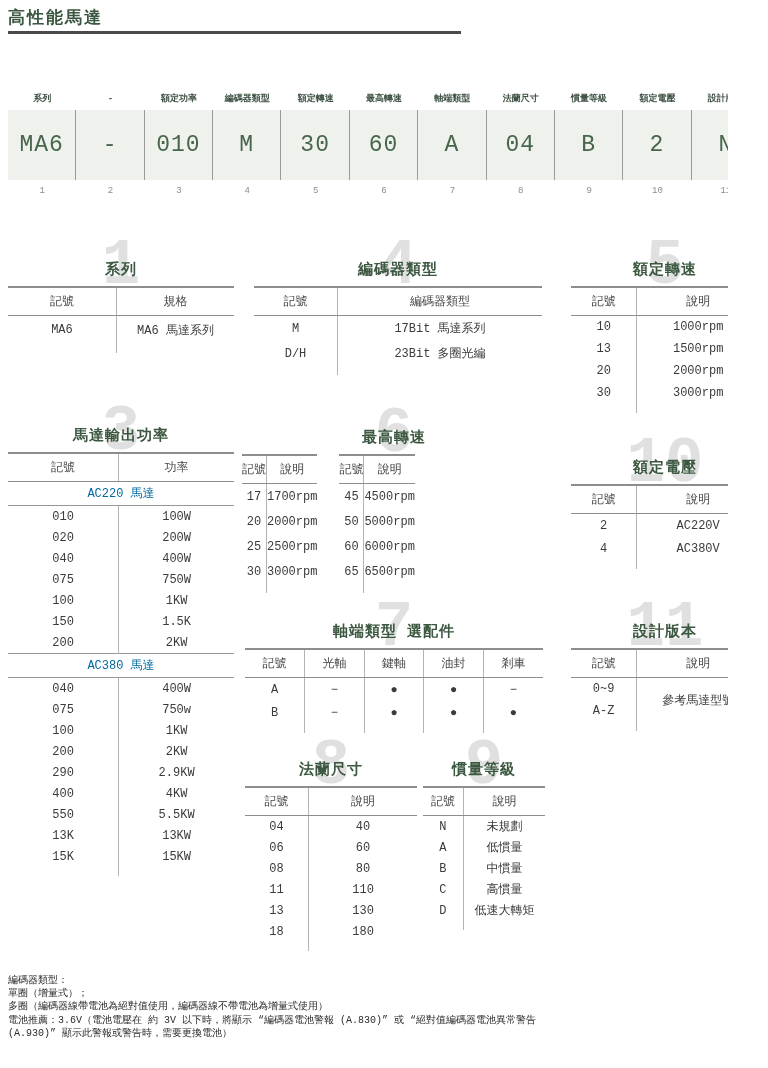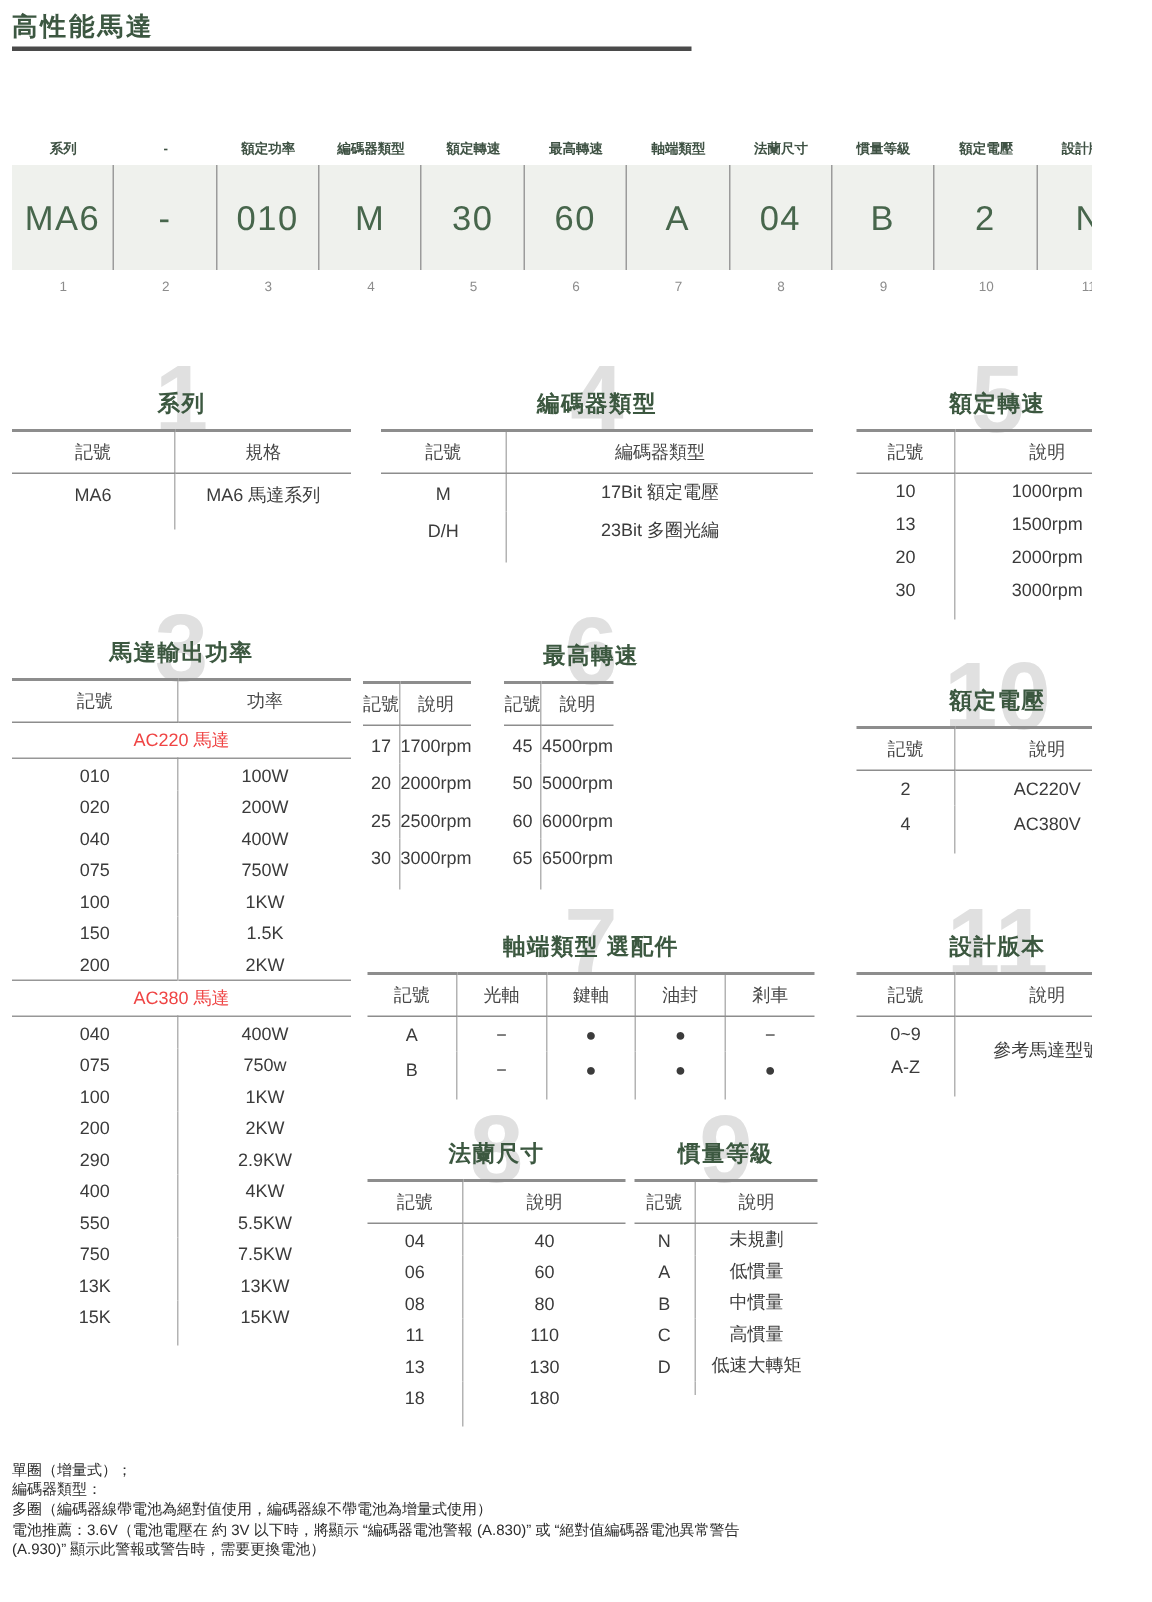--- a/index.html
+++ b/index.html
@@ -1,17 +1,17 @@
 <!DOCTYPE html>
 <html><head>
 <meta charset="utf-8">
 <style>
   html,body{margin:0;padding:0;background:#ffffff;}
   body{width:768px;height:1068px;position:relative;font-family:"Liberation Sans","DejaVu Sans",sans-serif;color:#3b3b3b;}
-  #doc{position:relative;width:728px;height:1068px;background:#fff;overflow:hidden;}
+  #doc{position:relative;width:728px;height:1068px;background:#fff;overflow:hidden;font-family:Liberation Mono, monospace;}
 
   
   .page-title{position:absolute;left:8px;top:6px;font-size:17px;font-weight:bold;color:#3c5741;letter-spacing:2px;}
   .title-rule{position:absolute;left:8px;top:31px;width:453px;height:3px;background:#4a4a4a;}
 
   
   .code{position:absolute;left:8px;top:88px;width:752px;}
   .code-row{display:grid;grid-template-columns:repeat(11,1fr);}
   .cl{text-align:center;font-size:9px;font-weight:bold;color:#3f5244;height:22px;line-height:22px;overflow:hidden;}
   .code-vals{background:#eff1ed;}
@@ -20,21 +20,21 @@
   .ci{text-align:center;font-size:9px;color:#8c8c8c;height:18px;line-height:18px;padding-top:2px;}
 
   
   .sec{position:absolute;}
   .wm{position:absolute;left:0;right:0;top:-26px;text-align:center;font-size:64px;line-height:1;font-weight:bold;color:#e0e0e0;z-index:0;}
   .st{position:relative;z-index:1;text-align:center;font-size:15px;font-weight:bold;color:#3c5840;letter-spacing:1px;margin-bottom:7px;}
   table.t{width:100%;border-collapse:collapse;table-layout:fixed;position:relative;z-index:1;}
   .t th{border-top:2px solid #8d8d8d;border-bottom:1px solid #8d8d8d;font-weight:normal;font-size:12px;color:#474747;height:27px;text-align:center;padding:0;}
   .t td{font-size:12px;color:#3b3b3b;text-align:center;height:22px;padding:0;}
   .vd{border-right:1px solid #b3b3b3;}
-  .t tr.grp td{border-top:1px solid #979797;border-bottom:1px solid #979797;height:23px;color:#ef4444;}
+  .t tr.grp td{border-top:1px solid #979797;border-bottom:1px solid #979797;height:23px;color:#0369a1;}
   .rh21 td{height:21px;}
   .rh25 td{height:25px;}
   .rh28 td{height:28px;}
   .rh23 td{height:23px;}
   .t tr.sp td{height:9px;}
   .dot{font-size:11px;}
 
   
   .ms-wrap{display:flex;gap:22px;position:relative;z-index:1;}
   .ms-wrap table.t{width:auto;}
@@ -129,21 +129,21 @@
           <col style="width:29%">
           <col>
         </colgroup>
       <tbody>
           <tr>
             <th class="vd">記號</th>
             <th>編碼器類型</th>
           </tr>
       <tr>
             <td class="vd">M</td>
-            <td>17Bit 額定電壓</td>
+            <td>17Bit 馬達系列</td>
           </tr>
       <tr>
             <td class="vd">D/H</td>
             <td>23Bit 多圈光編</td>
           </tr>
       <tr class="sp">
             <td class="vd"></td>
             <td></td>
           </tr>
     </tbody>
@@ -254,24 +254,20 @@
             <td class="vd">290</td>
             <td>2.9KW</td>
           </tr>
       <tr>
             <td class="vd">400</td>
             <td>4KW</td>
           </tr>
       <tr>
             <td class="vd">550</td>
             <td>5.5KW</td>
-          </tr>
-      <tr>
-            <td class="vd">750</td>
-            <td>7.5KW</td>
           </tr>
       <tr>
             <td class="vd">13K</td>
             <td>13KW</td>
           </tr>
       <tr>
             <td class="vd">15K</td>
             <td>15KW</td>
           </tr>
       <tr class="sp">
@@ -527,22 +523,22 @@
           </tr>
       <tr class="sp">
             <td class="vd"></td>
             <td></td>
           </tr>
     </tbody>
       </table>
   </div>
 
   <div class="foot">
+    <div>編碼器類型：</div>
     <div>單圈（增量式）；</div>
-    <div>編碼器類型：</div>
     <div>多圈（編碼器線帶電池為絕對值使用，編碼器線不帶電池為增量式使用）</div>
     <div>電池推薦：3.6V（電池電壓在 約 3V 以下時，將顯示 “編碼器電池警報 (A.830)” 或 “絕對值編碼器電池異常警告</div>
     <div>(A.930)” 顯示此警報或警告時，需要更換電池）</div>
   </div>
 
   <div class="pageno">18</div>
   <div class="pagebar"></div>
 
 </div>
 

